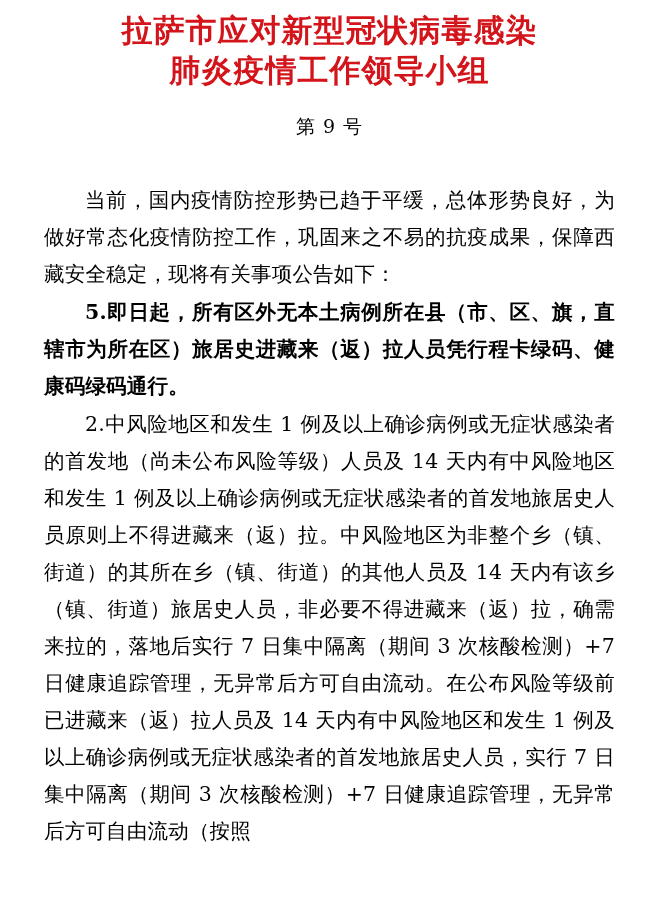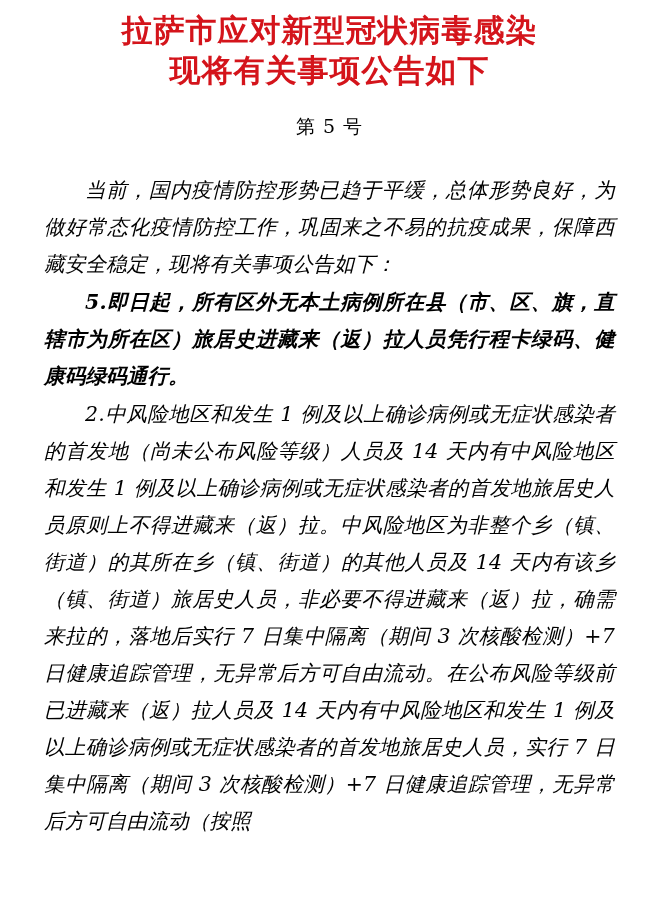--- a/index.html
+++ b/index.html
@@ -41,22 +41,21 @@
     margin-top: 2px;
   }
   .doc-number {
     text-align: center;
     font-size: 19px;
     line-height: 28px;
     margin-top: 22px;
     letter-spacing: 1px;
   }
   .body-block {
-    margin-top: 32px;
-    font-style: italic;
+    margin-top: 42px;
   }
   p.para {
     margin: 0;
     font-size: 20.5px;
     line-height: 37px;
     text-align: justify;
     text-justify: inter-ideograph;
     letter-spacing: 0.2px;
     text-indent: 2em;
   }
@@ -70,24 +69,24 @@
     word-break: break-all;
   }
 </style>
 </head>
 <body>
 
 <div class="page">
 
   <div class="title-block">
     <div class="title-line">拉萨市应对新型冠状病毒感染</div>
-    <div class="title-line">现将有关事项公告如下</div>
+    <div class="title-line">肺炎疫情工作领导小组</div>
   </div>
 
-  <div class="doc-number">第 5 号</div>
+  <div class="doc-number">第 9 号</div>
 
   <div class="body-block">
     <p class="para">当前，国内疫情防控形势已趋于平缓，总体形势良好，为做好常态化疫情防控工作，巩固来之不易的抗疫成果，保障西藏安全稳定，现将有关事项公告如下：</p>
     <p class="para bold-lead">5.即日起，所有区外无本土病例所在县（市、区、旗，直辖市为所在区）旅居史进藏来（返）拉人员凭行程卡绿码、健康码绿码通行。</p>
     <p class="para nowrap-fix">2.中风险地区和发生 1 例及以上确诊病例或无症状感染者的首发地（尚未公布风险等级）人员及 14 天内有中风险地区和发生 1 例及以上确诊病例或无症状感染者的首发地旅居史人员原则上不得进藏来（返）拉。中风险地区为非整个乡（镇、街道）的其所在乡（镇、街道）的其他人员及 14 天内有该乡（镇、街道）旅居史人员，非必要不得进藏来（返）拉，确需来拉的，落地后实行 7 日集中隔离（期间 3 次核酸检测）+7 日健康追踪管理，无异常后方可自由流动。在公布风险等级前已进藏来（返）拉人员及 14 天内有中风险地区和发生 1 例及以上确诊病例或无症状感染者的首发地旅居史人员，实行 7 日集中隔离（期间 3 次核酸检测）+7 日健康追踪管理，无异常后方可自由流动（按照</p>
   </div>
 
 </div>
 
 </body></html>

